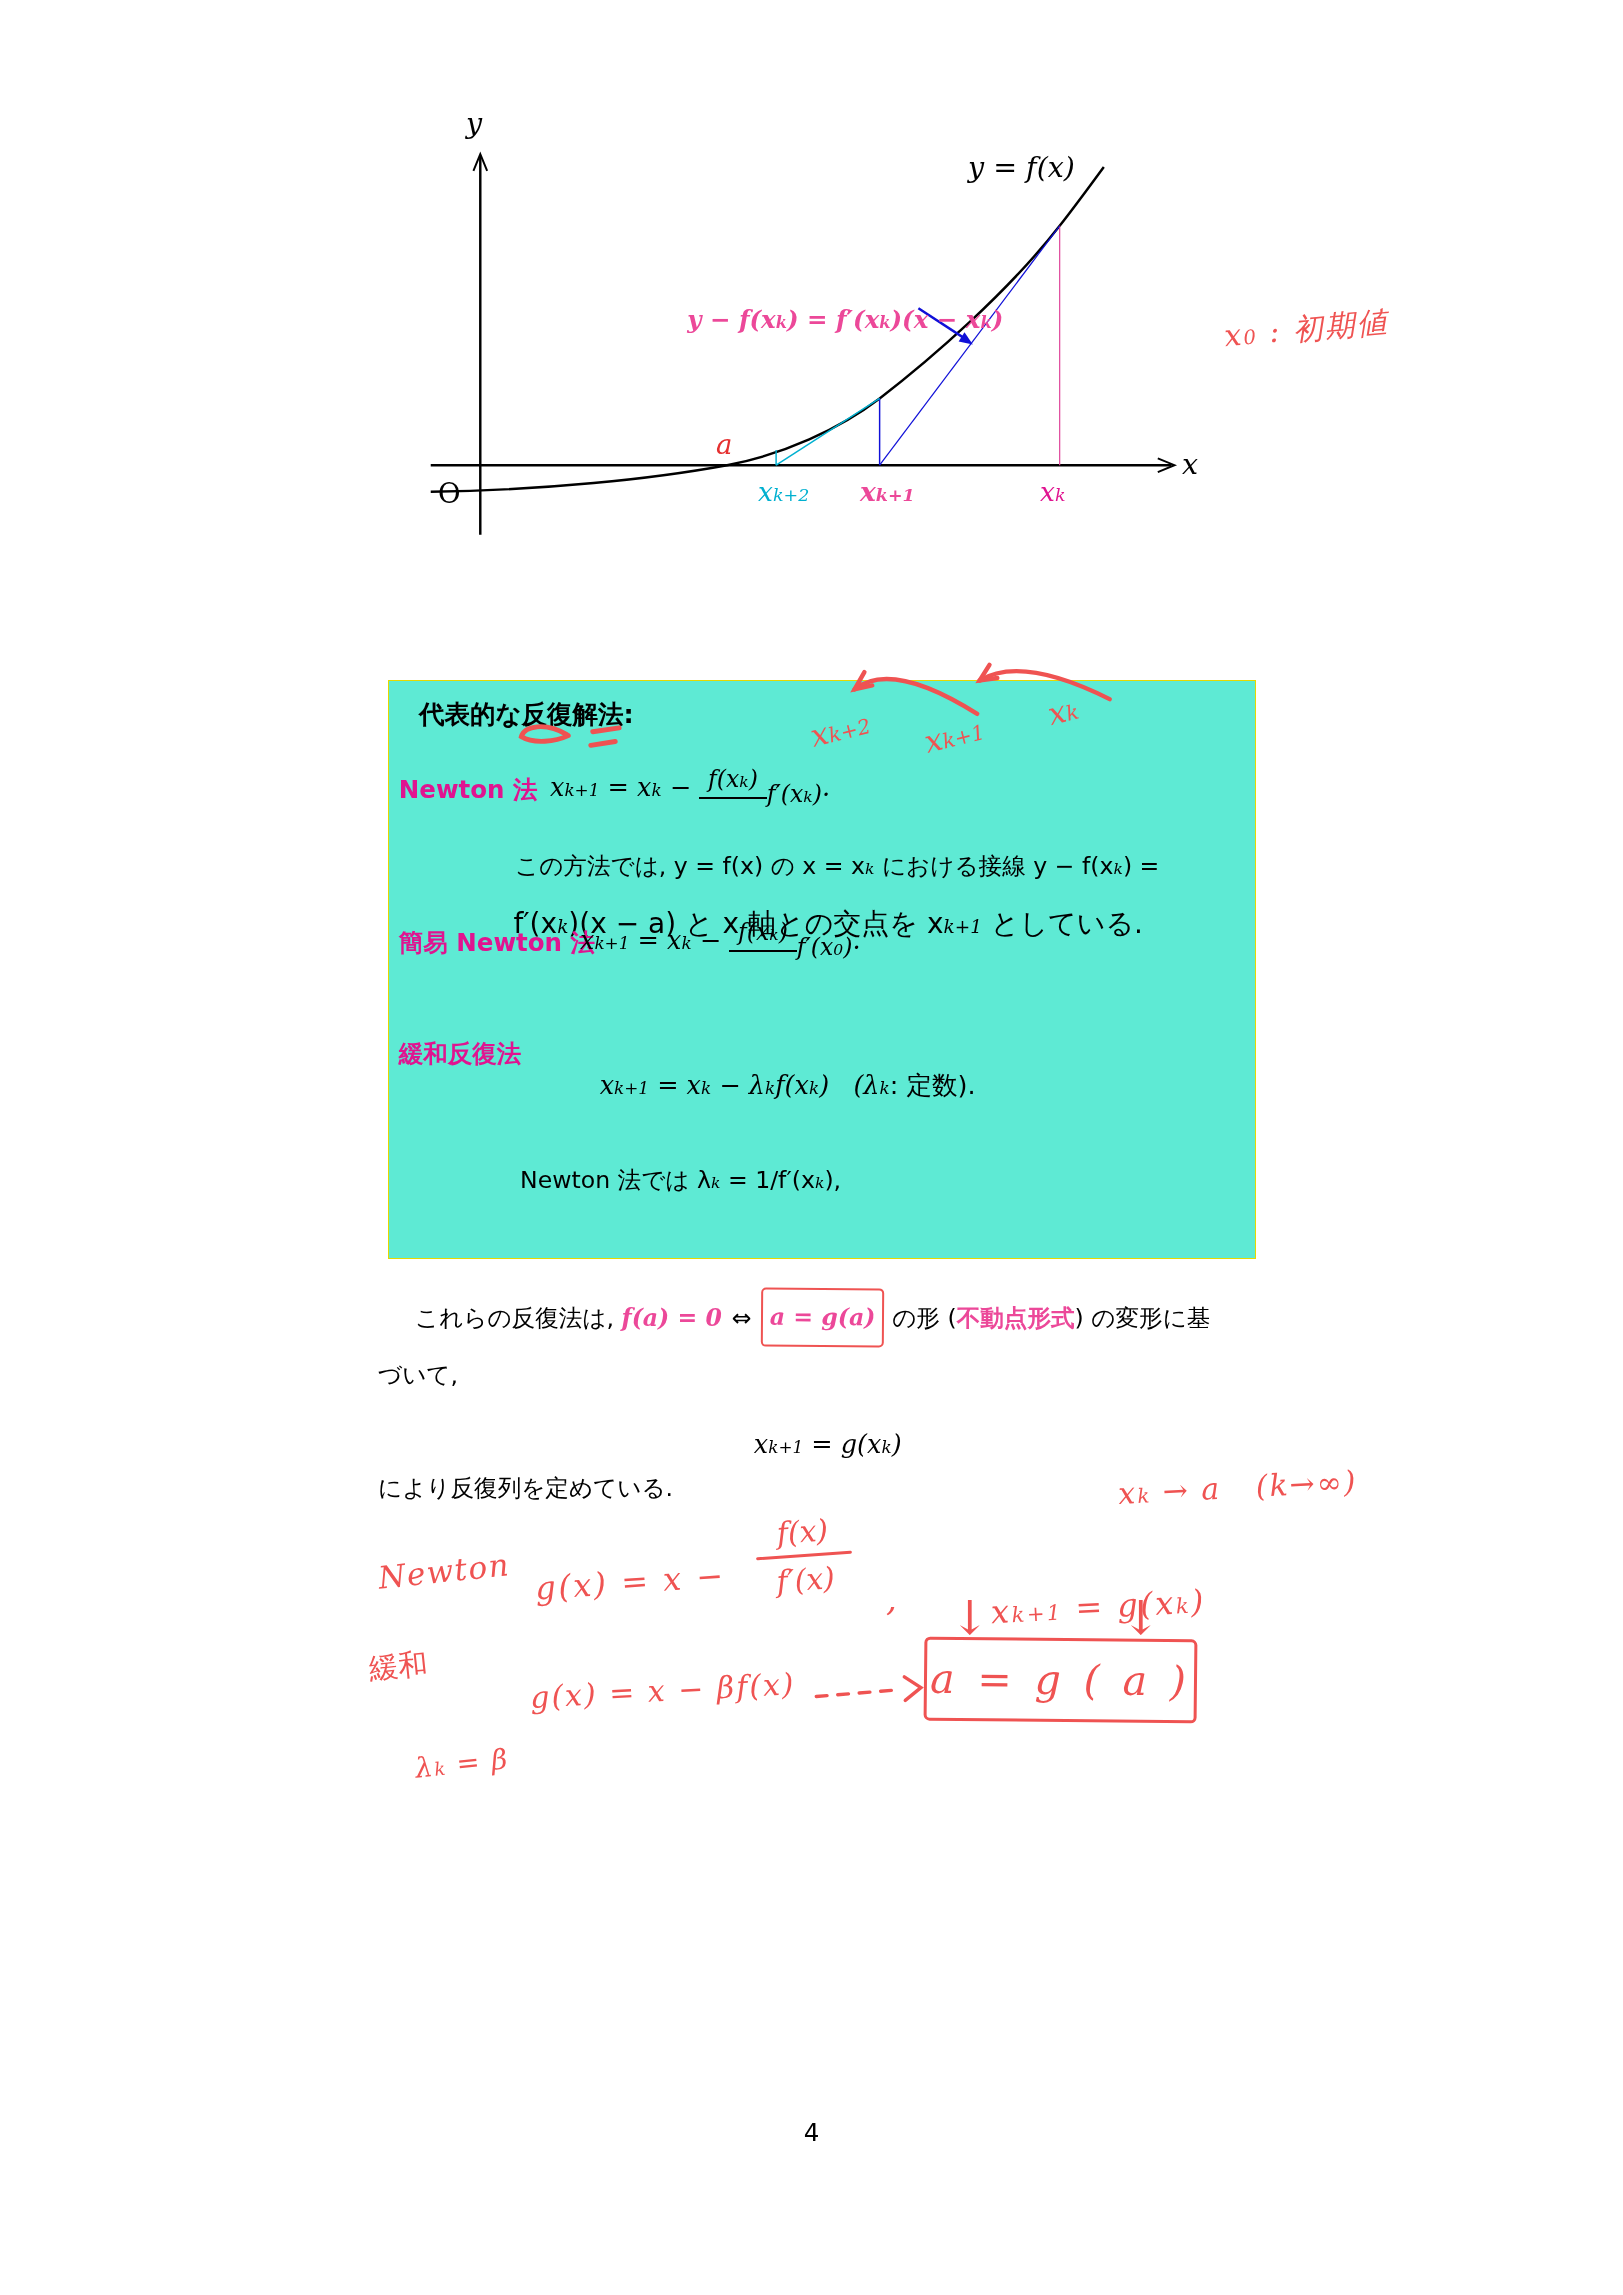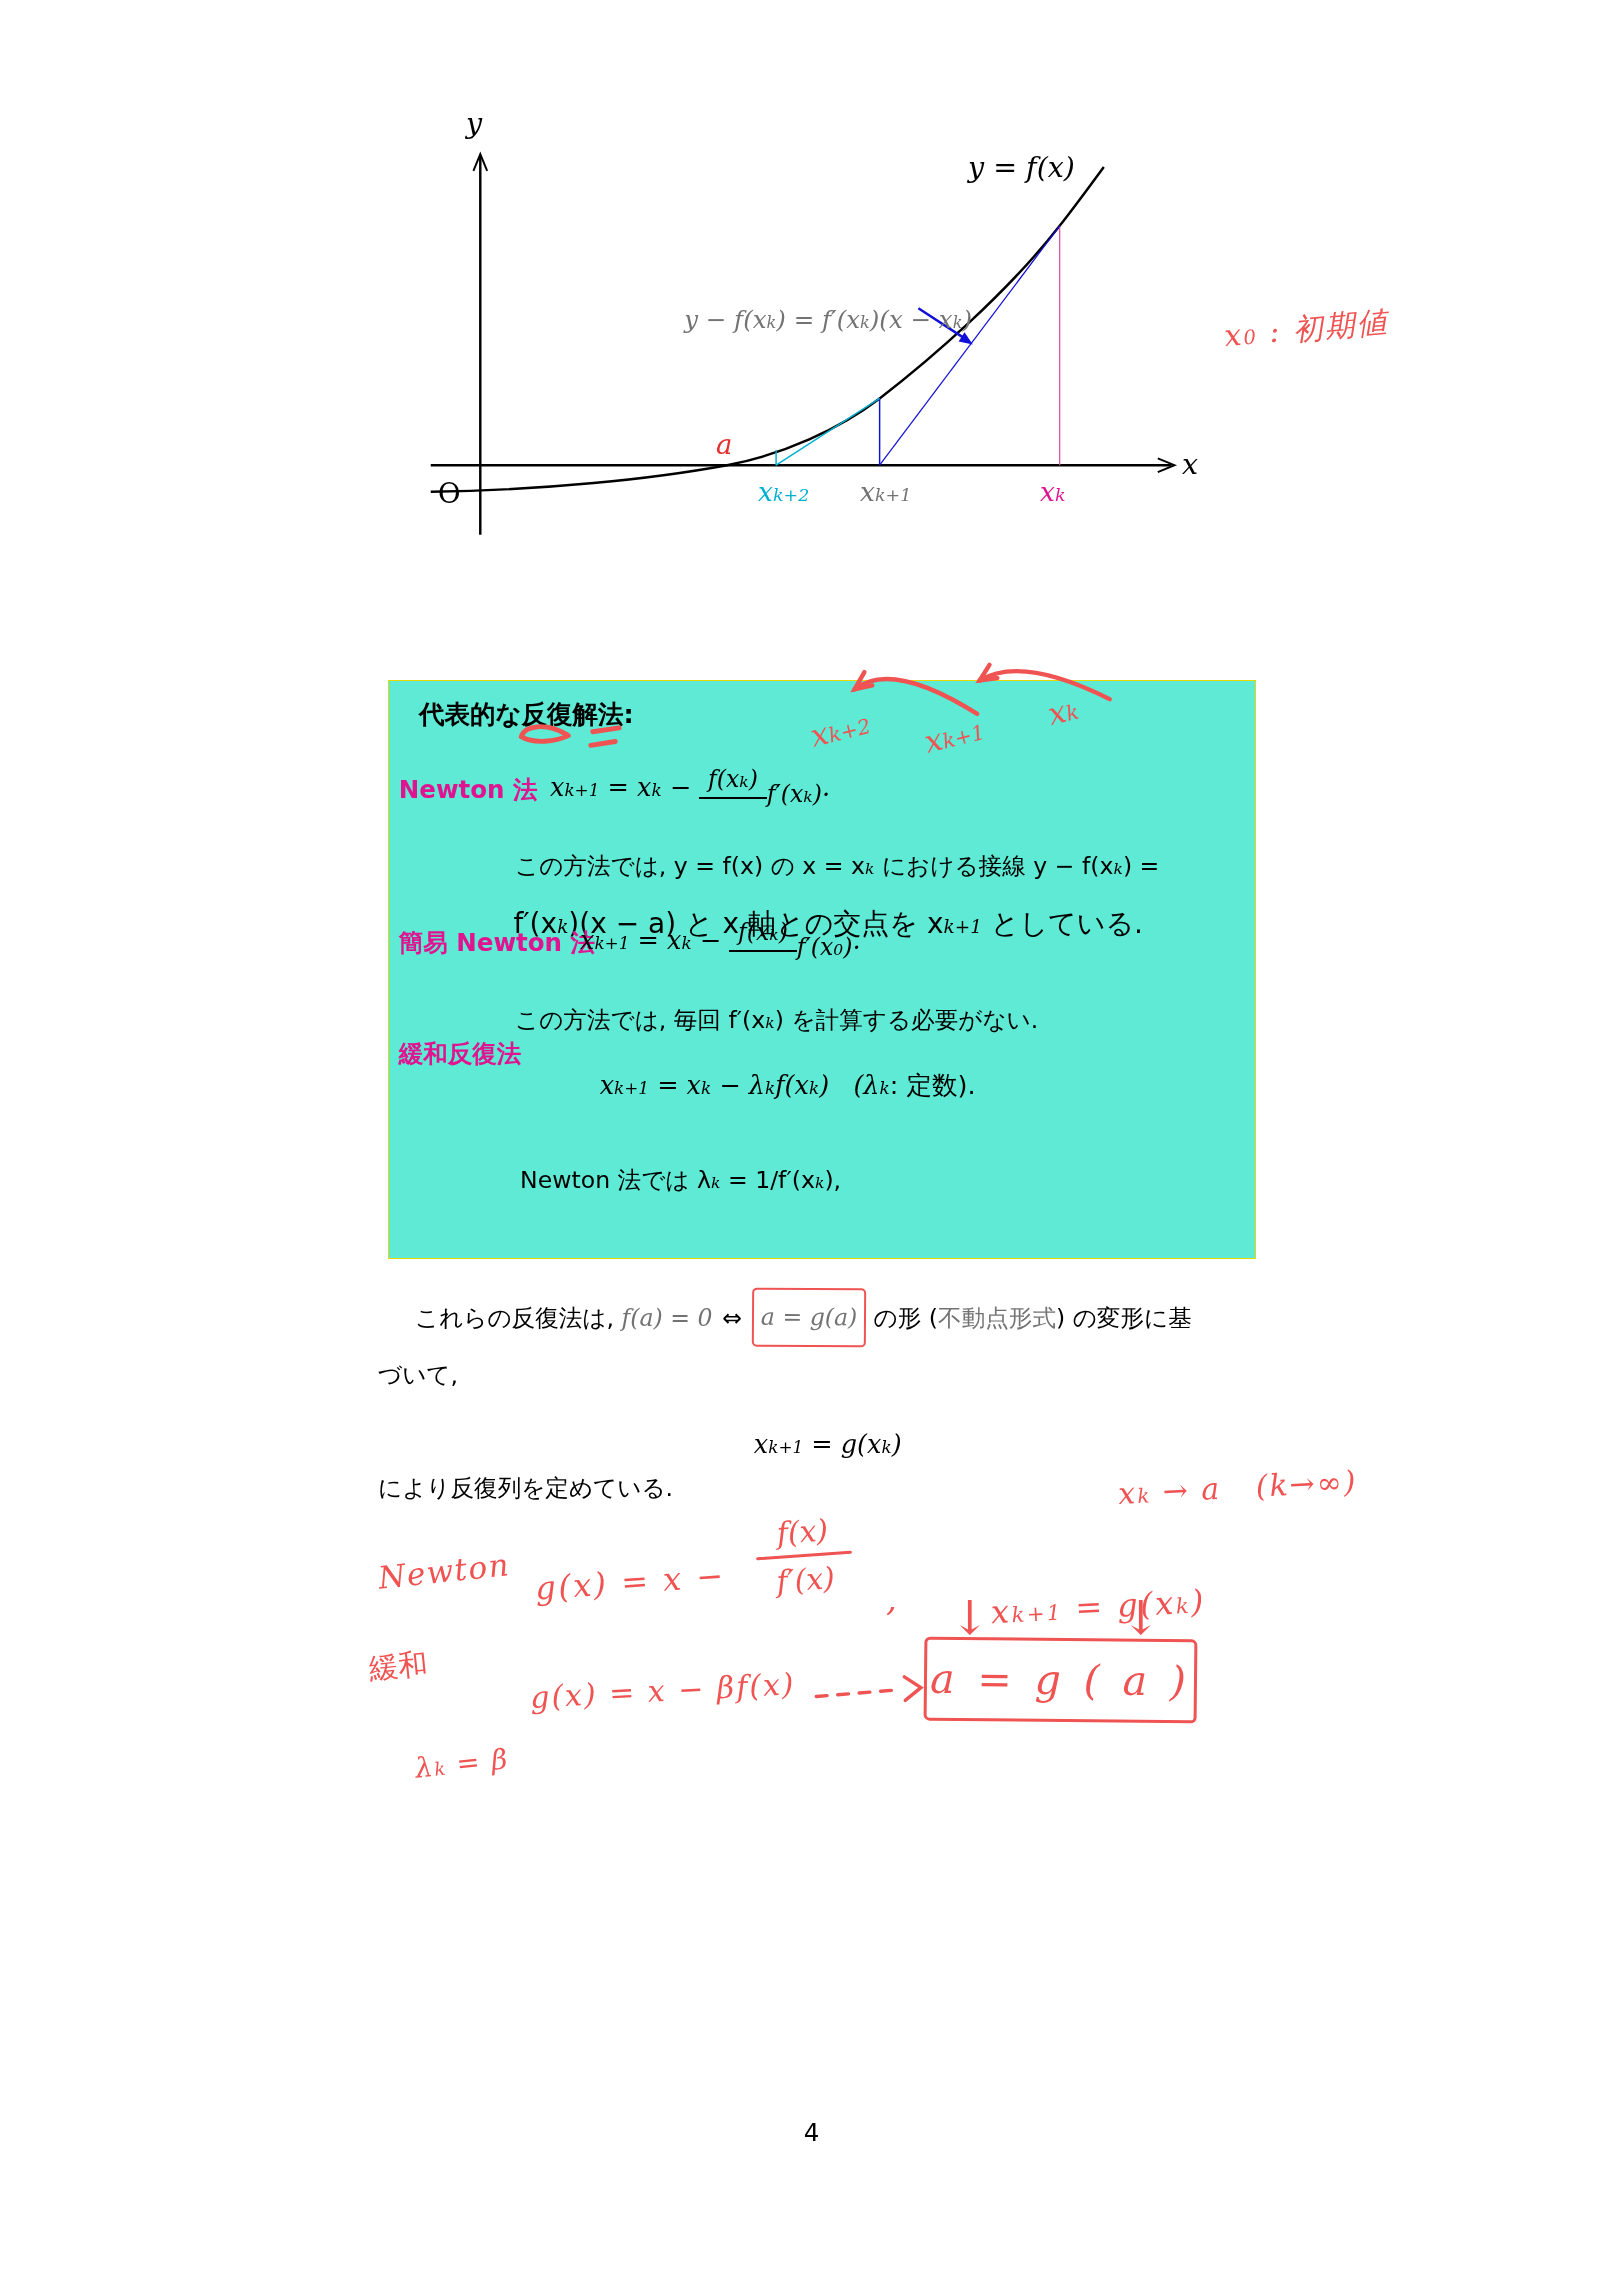--- a/index.html
+++ b/index.html
@@ -3,21 +3,21 @@
 <meta charset="utf-8">
 <style>
   html,body{margin:0;padding:0;background:#fff;}
   .page{position:relative;width:1623px;height:2295px;background:#ffffff;overflow:hidden;
         font-family:"DejaVu Sans","Liberation Sans",sans-serif;color:#000;}
   .abs{position:absolute;}
   .jp{font-family:"DejaVu Sans","Liberation Sans",sans-serif;}
   .m{font-family:"DejaVu Serif","Liberation Serif",serif;font-style:italic;}
   .rm{font-family:"DejaVu Serif","Liberation Serif",serif;}
   sub{font-size:66%;vertical-align:-20%;line-height:0;}
-  .blue{color:#737373;} .cyan{color:#00b0d0;} .mg{color:#e01490;} .red{color:#e53030;}
+  .blue{color:#ec4899;font-weight:bold;} .cyan{color:#00b0d0;} .mg{color:#e01490;} .red{color:#e53030;}
   .hand{font-family:"DejaVu Serif","Liberation Serif",serif;font-style:italic;color:#ef5352;}
   .bold{font-weight:bold;}
   .nowrap{white-space:pre;}
   .frac{display:inline-flex;align-items:flex-start;vertical-align:middle;line-height:1.05;}
   .frac .num{border-bottom:2px solid #000;padding:1px 8.8px 4.9px;}
   .frac .den{padding-top:16px;}
   .ybox{background:#5eead4;border:1.5px solid #e6d800;}
   .flexrow{display:flex;align-items:center;}
   .redbox-inline{display:inline-block;border:2px solid #ef5352;border-radius:4.9px;
                  padding:12.8px 6.9px 14.7px;transform:rotate(.4deg);}
@@ -94,23 +94,20 @@
 
     <div class="abs jp bold mg nowrap" style="left:9.8px;top:245px;font-size:24.5px;">簡易 Newton 法</div>
     <div class="abs flexrow m nowrap" style="left:191px;top:218px;height:81px;font-size:25.5px;">
       <span><span>x</span><sub>k+1</sub><span> = x</span><sub>k</sub><span> − </span></span>
       <span class="frac" style="font-size:23.6px;">
         <span class="num"><span>f(x</span><sub>k</sub><span>)</span></span>
         <span class="den"><span>f′(x</span><sub>0</sub><span>)</span></span>
       </span>
       <span>.</span>
     </div>
-    <div class="abs jp nowrap" style="left:81px;top:295px;font-size:23.6px;">
-      <span>この方法では, 毎回 f′(x</span><sub class="m">k</sub><span>) を計算する必要がない.</span>
-    </div>
 
     <div class="abs jp bold mg nowrap" style="left:9.8px;top:356px;font-size:24.5px;">緩和反復法</div>
     <div class="abs m nowrap" style="left:162px;top:357px;font-size:25.5px;">
       <span>x</span><sub>k+1</sub><span> = x</span><sub>k</sub><span> − λ</span><sub>k</sub><span>f(x</span><sub>k</sub><span>)   (λ</span><sub>k</sub><span class="jp" style="font-style:normal">: 定数).</span>
     </div>
     <div class="abs jp nowrap" style="left:86px;top:455px;font-size:23.6px;">
       <span>Newton 法では λ</span><sub class="m">k</sub><span> = 1/f′(x</span><sub class="m">k</sub><span>),</span>
     </div>
   </div>
 

